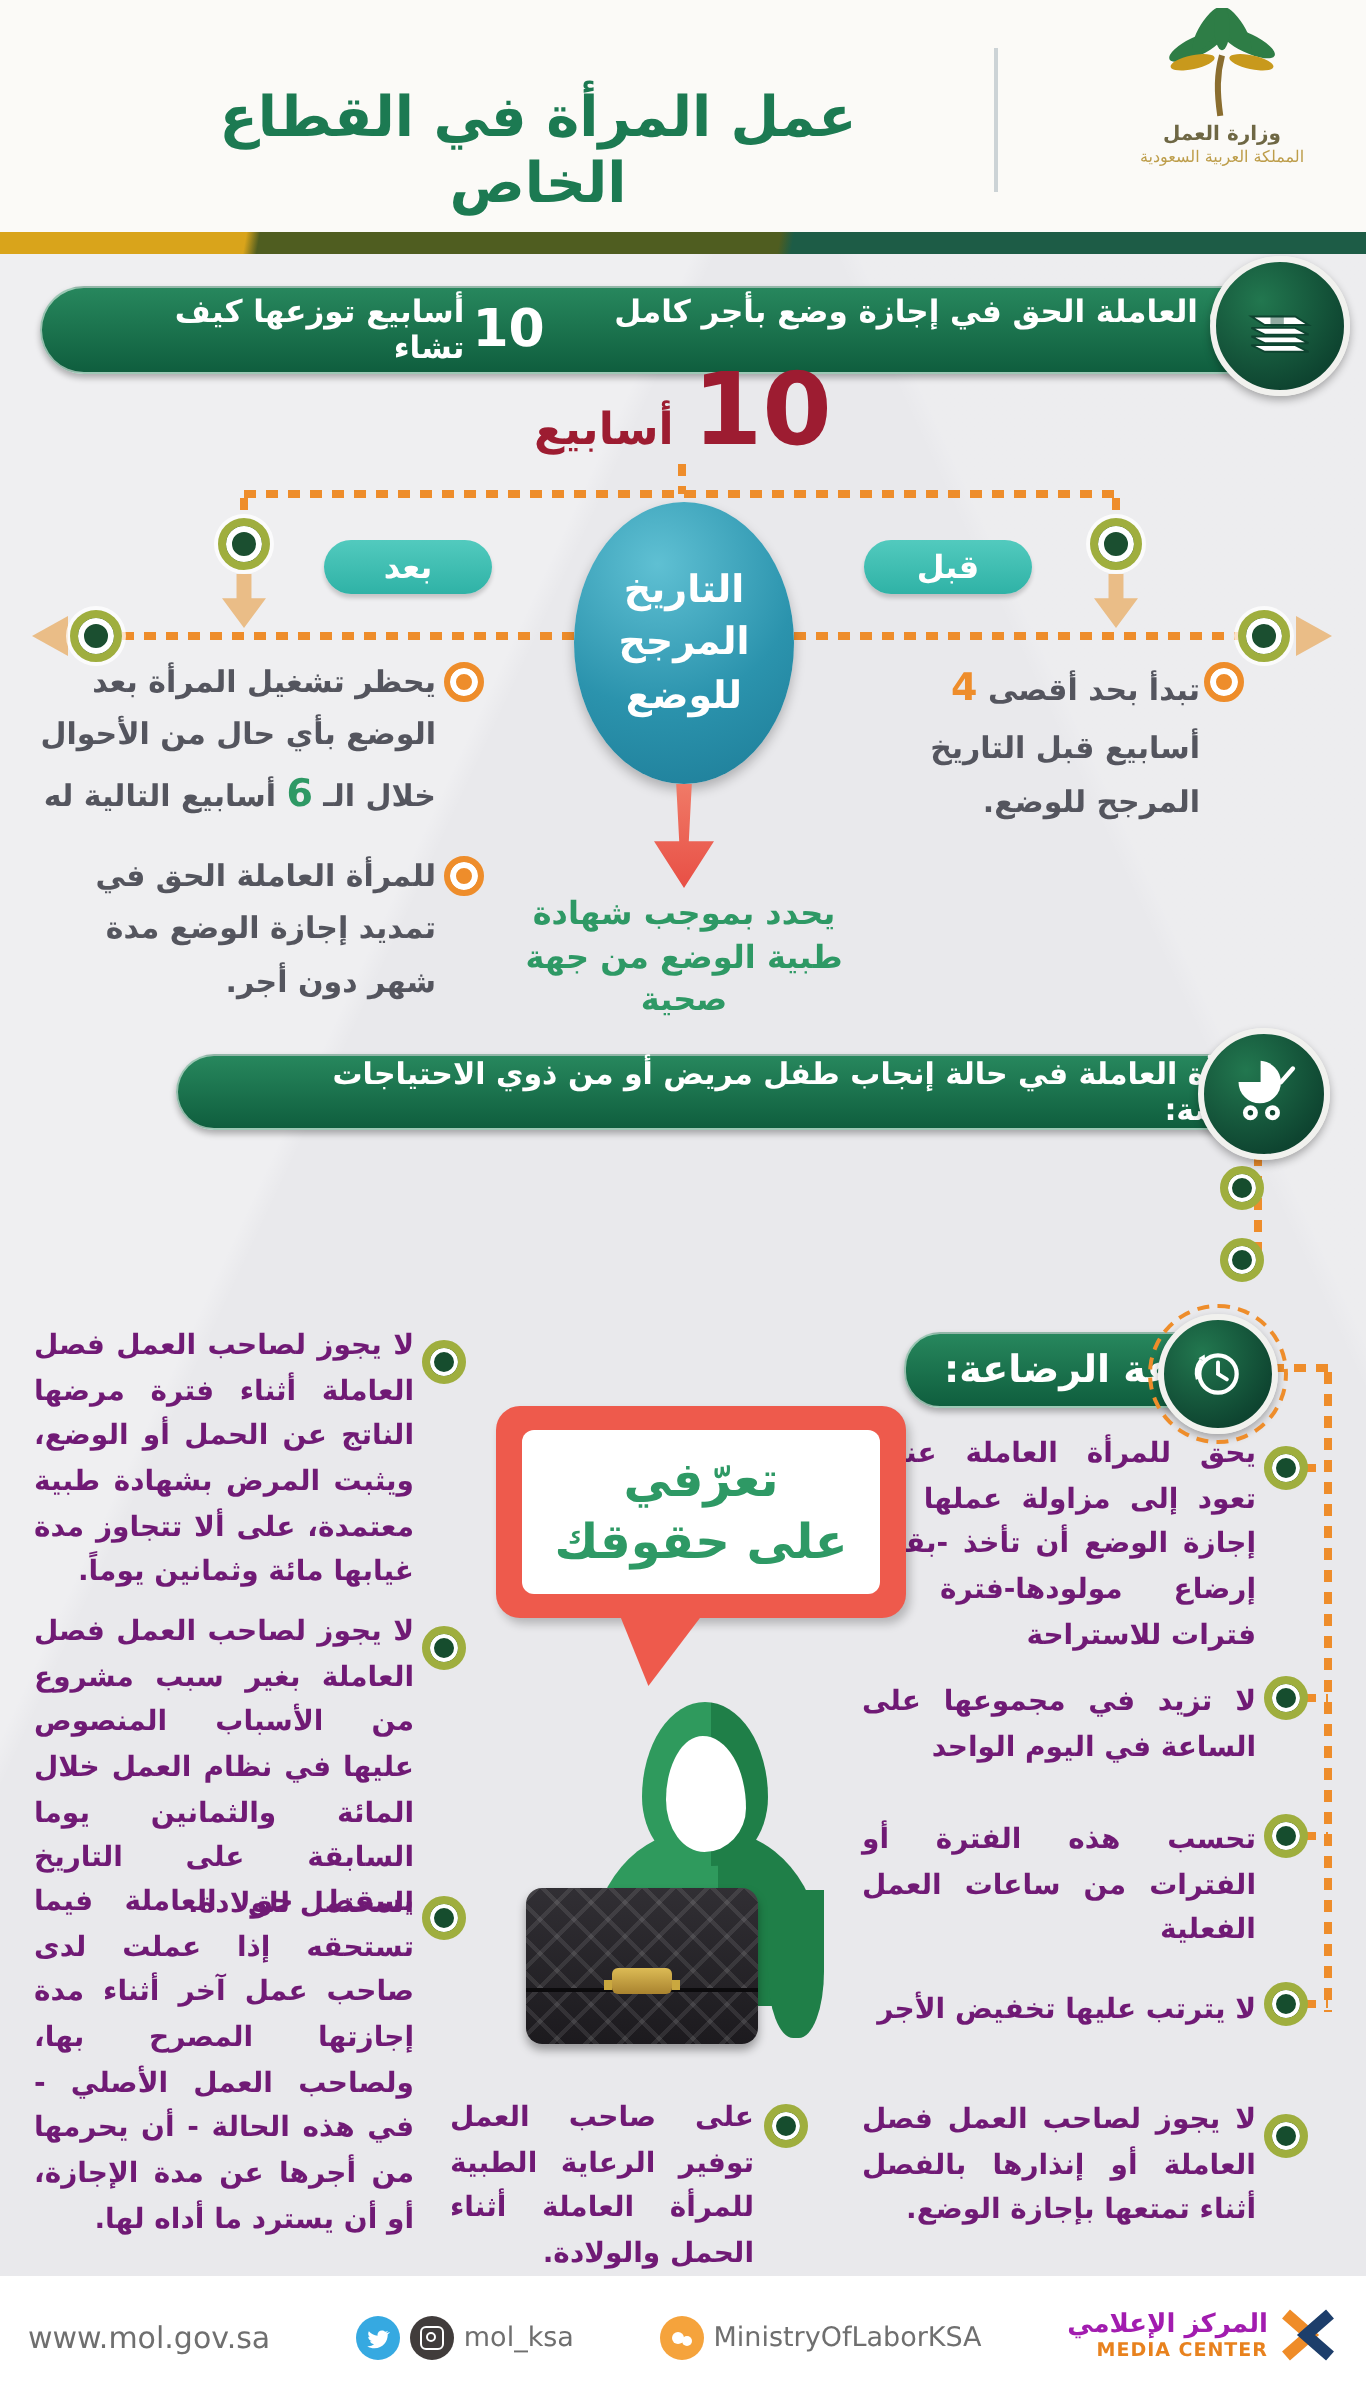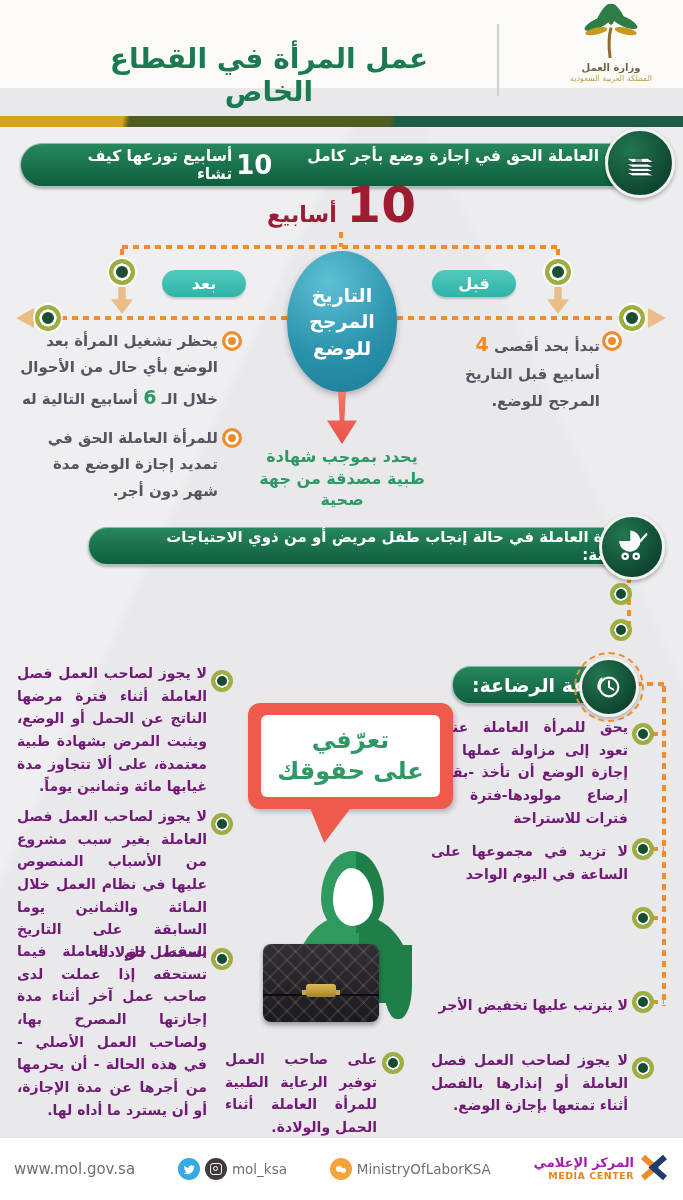--- a/index.html
+++ b/index.html
@@ -1,21 +1,21 @@
 <!DOCTYPE html>
 <html><head>
 <meta charset="utf-8">
 <style>
   html,body{margin:0;padding:0;background:#fff;}
   #page{position:relative;width:683px;height:1200px;overflow:hidden;
         background:#e9e9ec;font-family:"DejaVu Sans",sans-serif;direction:rtl;}
   
   .facet{position:absolute;pointer-events:none;}
   
-  .header{position:absolute;top:0;left:0;width:683px;height:88px;background:#fbfaf7;}
+  .header{position:absolute;top:0;left:0;width:683px;height:116px;background:#fbfaf7;}
   .title{position:absolute;top:42px;left:78px;width:382px;text-align:center;
          color:#1c7a52;font-size:28px;font-weight:bold;}
   .hdr-divider{position:absolute;left:497px;top:24px;width:2px;height:72px;background:#ccd3d6;}
   .logo{position:absolute;left:548px;top:4px;width:126px;text-align:center;}
   .logo .ar{color:#6e6744;font-weight:bold;font-size:10px;line-height:1.1;margin-top:-2px;}
   .logo .sub{color:#bd9d4a;font-size:8px;margin-top:1px;}
   .stripe{position:absolute;top:116px;left:0;width:683px;height:11px;
           background:linear-gradient(100deg,#d9a41b 0 18%,#4f5d20 19% 57%,#1d5c46 58% 100%);}
   
   .banner{position:absolute;background:linear-gradient(180deg,#27875d,#0f5e3e);
@@ -198,21 +198,21 @@
   <div class="pill" style="left:432px;top:270px;">
     <span>قبل</span>
   </div>
 
   <div class="center-circle">
     <span>التاريخ</span>
     <span>المرجح</span>
     <span>للوضع</span>
   </div>
   <div class="red-arrow"></div>
-  <div class="cert">يحدد بموجب شهادة طبية مصدقة من جهة صحية</div>
+  <div class="cert">يحدد بموجب شهادة طبية الوضع من جهة صحية</div>
 
   <div class="bullet-o" style="left:602px;top:331px;"></div>
   <div class="note" style="right:83px;top:328px;width:172px;">
     <span>تبدأ بحد أقصى </span><span class="n-orange">4</span><span> أسابيع قبل التاريخ المرجح للوضع.</span>
   </div>
 
   <div class="bullet-o" style="left:222px;top:331px;"></div>
   <div class="note" style="right:465px;top:328px;width:198px;">
     <span>يحظر تشغيل المرأة بعد الوضع بأي حال من الأحوال خلال الـ </span><span class="n-green">6</span><span> أسابيع التالية له</span>
   </div>
@@ -251,20 +251,21 @@
   <div class="hline" style="left:652px;top:732px;width:12px;"></div>
   <div class="hline" style="left:652px;top:847px;width:12px;"></div>
   <div class="hline" style="left:652px;top:916px;width:12px;"></div>
   <div class="hline" style="left:652px;top:1000px;width:12px;"></div>
 
   <div class="bullet-g" style="left:632px;top:723px;"></div>
   <div class="jnote" style="right:55px;top:716px;width:197px;">يحق للمرأة العاملة عندما تعود إلى مزاولة عملها بعد إجازة الوضع أن تأخذ -بقصد إرضاع مولودها-فترة أو فترات للاستراحة</div>
   <div class="bullet-g" style="left:632px;top:838px;"></div>
   <div class="jnote" style="right:55px;top:840px;width:197px;">لا تزيد في مجموعها على الساعة في اليوم الواحد</div>
   <div class="bullet-g" style="left:632px;top:907px;"></div>
+  <div class="jnote" style="right:55px;top:909px;width:197px;">تحسب هذه الفترة أو الفترات من ساعات العمل الفعلية</div>
   <div class="bullet-g" style="left:632px;top:991px;"></div>
   <div class="jnote" style="right:55px;top:994px;width:205px;">لا يترتب عليها تخفيض الأجر</div>
   <div class="bullet-g" style="left:632px;top:1057px;"></div>
   <div class="jnote" style="right:55px;top:1049px;width:197px;">لا يجوز لصاحب العمل فصل العاملة أو إنذارها بالفصل أثناء تمتعها بإجازة الوضع.</div>
 
   <div class="bullet-g" style="left:211px;top:670px;"></div>
   <div class="jnote" style="right:476px;top:662px;width:190px;">لا يجوز لصاحب العمل فصل العاملة أثناء فترة مرضها الناتج عن الحمل أو الوضع، ويثبت المرض بشهادة طبية معتمدة، على ألا تتجاوز مدة غيابها مائة وثمانين يوماً.</div>
   <div class="bullet-g" style="left:211px;top:813px;"></div>
   <div class="jnote" style="right:476px;top:805px;width:190px;">لا يجوز لصاحب العمل فصل العاملة بغير سبب مشروع من الأسباب المنصوص عليها في نظام العمل خلال المائة والثمانين يوما السابقة على التاريخ المحتمل للولادة.</div>
   <div class="bullet-g" style="left:211px;top:948px;"></div>

